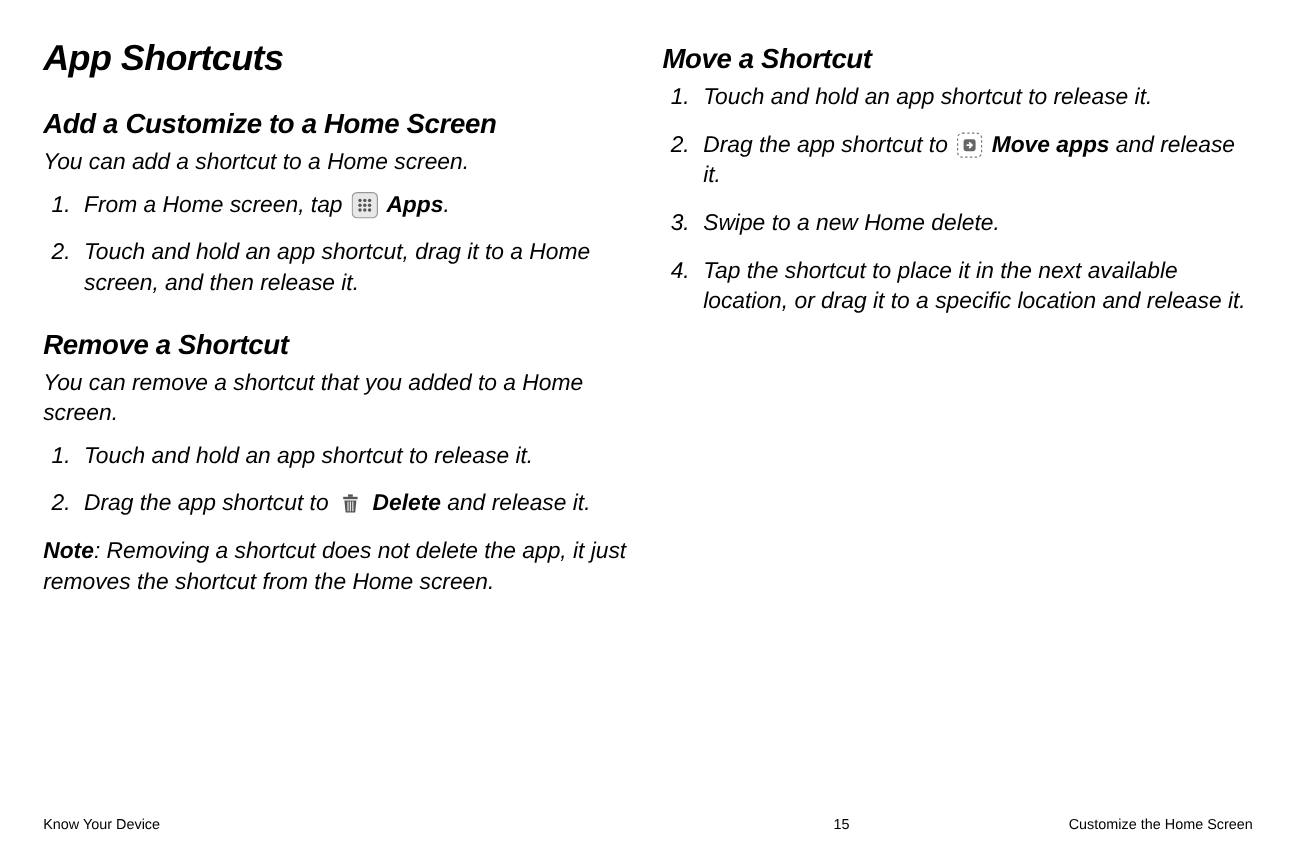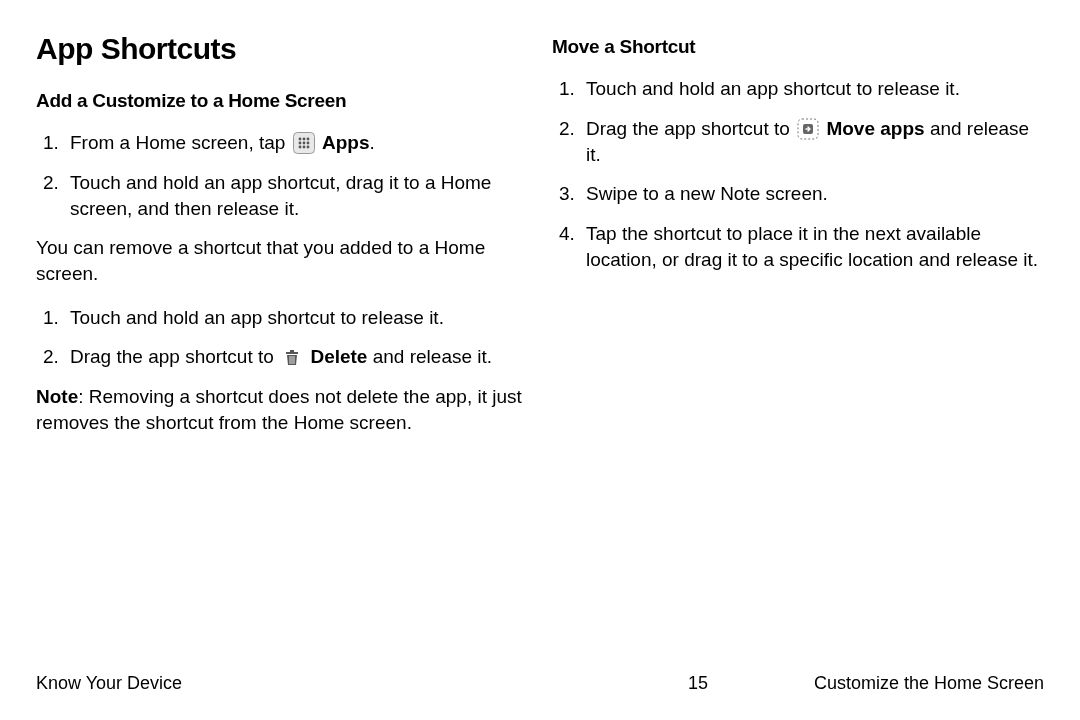--- a/index.html
+++ b/index.html
@@ -9,46 +9,47 @@
     background: #ffffff;
     font-family: Arial, Helvetica, sans-serif;
     color: #000;
     position: relative;
     padding: 32px 36px 20px 36px;
   }
   .columns {
     display: flex;
     gap: 24px;
     height: 620px;
+    font-style: italic;
   }
   .col {
     flex: 1;
     min-width: 0;
   }
   h1 {
     font-size: 30px;
     font-weight: 700;
     margin-bottom: 10px;
     letter-spacing: -0.5px;
   }
   h2 {
-    font-size: 19px;
+    font-size: 23px;
     font-weight: 700;
     margin-top: 24px;
     margin-bottom: 6px;
     letter-spacing: -0.3px;
   }
   .para {
     font-size: 19px;
     line-height: 1.35;
     margin-bottom: 10px;
   }
   ol {
     padding-left: 28px;
-    margin-top: 18px;
+    margin-top: 6px;
   }
   ol li {
     font-size: 19px;
     line-height: 1.35;
     margin-bottom: 14px;
     padding-left: 6px;
   }
   .inline-icon {
     display: inline-flex;
     vertical-align: middle;
@@ -62,35 +63,36 @@
     font-weight: 700;
   }
   .note-label { font-weight: 700; }
   .footer {
     position: absolute;
     left: 36px;
     right: 36px;
     bottom: 26px;
     display: flex;
     justify-content: space-between;
-    font-size: 18px;
+    font-size: 12px;
   }
   .footer .center { text-align: right; flex: 1; }
   .footer .left { text-align: left; flex:1;}
   .footer .right { text-align: right; flex:1;}
 </style>
 </head>
 <body>
 
 <div class="columns">
 
   <div class="col">
     <h1>App Shortcuts</h1>
 
     <h2>Add a Customize to a Home Screen</h2>
+    <p class="para">You can add a shortcut to a Home screen.</p>
     <ol>
       <li>
         <span>From a Home screen, tap </span><span class="inline-icon">
             <svg width="22" height="22" viewBox="0 0 22 22">
               <rect x="0.5" y="0.5" width="21" height="21" rx="4" fill="#e8e8e8" stroke="#999"></rect>
               <g fill="#555">
                 <circle cx="7" cy="7" r="1.4"></circle>
                 <circle cx="11" cy="7" r="1.4"></circle>
                 <circle cx="15" cy="7" r="1.4"></circle>
                 <circle cx="7" cy="11" r="1.4"></circle>
@@ -99,20 +101,21 @@
                 <circle cx="7" cy="15" r="1.4"></circle>
                 <circle cx="11" cy="15" r="1.4"></circle>
                 <circle cx="15" cy="15" r="1.4"></circle>
               </g>
             </svg>
           </span> <span class="icon-label">Apps</span><span>.</span>
       </li>
       <li>Touch and hold an app shortcut, drag it to a Home screen, and then release it.</li>
     </ol>
 
+    <h2>Remove a Shortcut</h2>
     <p class="para">You can remove a shortcut that you added to a Home screen.</p>
     <ol>
       <li>Touch and hold an app shortcut to release it.</li>
       <li>
         <span>Drag the app shortcut to </span><span class="inline-icon">
             <svg width="20" height="20" viewBox="0 0 20 20">
               <g fill="#555">
                 <rect x="4" y="5" width="12" height="2"></rect>
                 <rect x="8" y="3" width="4" height="2"></rect>
                 <path d="M5 8 L15 8 L14 18 L6 18 Z"></path>
@@ -137,21 +140,21 @@
       <li>Touch and hold an app shortcut to release it.</li>
       <li>
         <span>Drag the app shortcut to </span><span class="inline-icon">
             <svg width="22" height="22" viewBox="0 0 22 22">
               <rect x="1" y="1" width="20" height="20" rx="4" fill="none" stroke="#777" stroke-dasharray="2 2"></rect>
               <rect x="6" y="6" width="10" height="10" rx="2" fill="#666"></rect>
               <path d="M9 11 L13 11 M11 9 L13 11 L11 13" stroke="#fff" stroke-width="1.4" fill="none" stroke-linecap="round" stroke-linejoin="round"></path>
             </svg>
           </span> <span class="icon-label">Move apps</span><span> and release it.</span>
       </li>
-      <li>Swipe to a new Note screen.</li>
+      <li>Swipe to a new Home delete.</li>
       <li>Tap the shortcut to place it in the next available location, or drag it to a specific location and release it.</li>
     </ol>
   </div>
 </div>
 
 <div class="footer">
   <div class="left">Know Your Device</div>
   <div class="center">15</div>
   <div class="right">Customize the Home Screen</div>
 </div>

